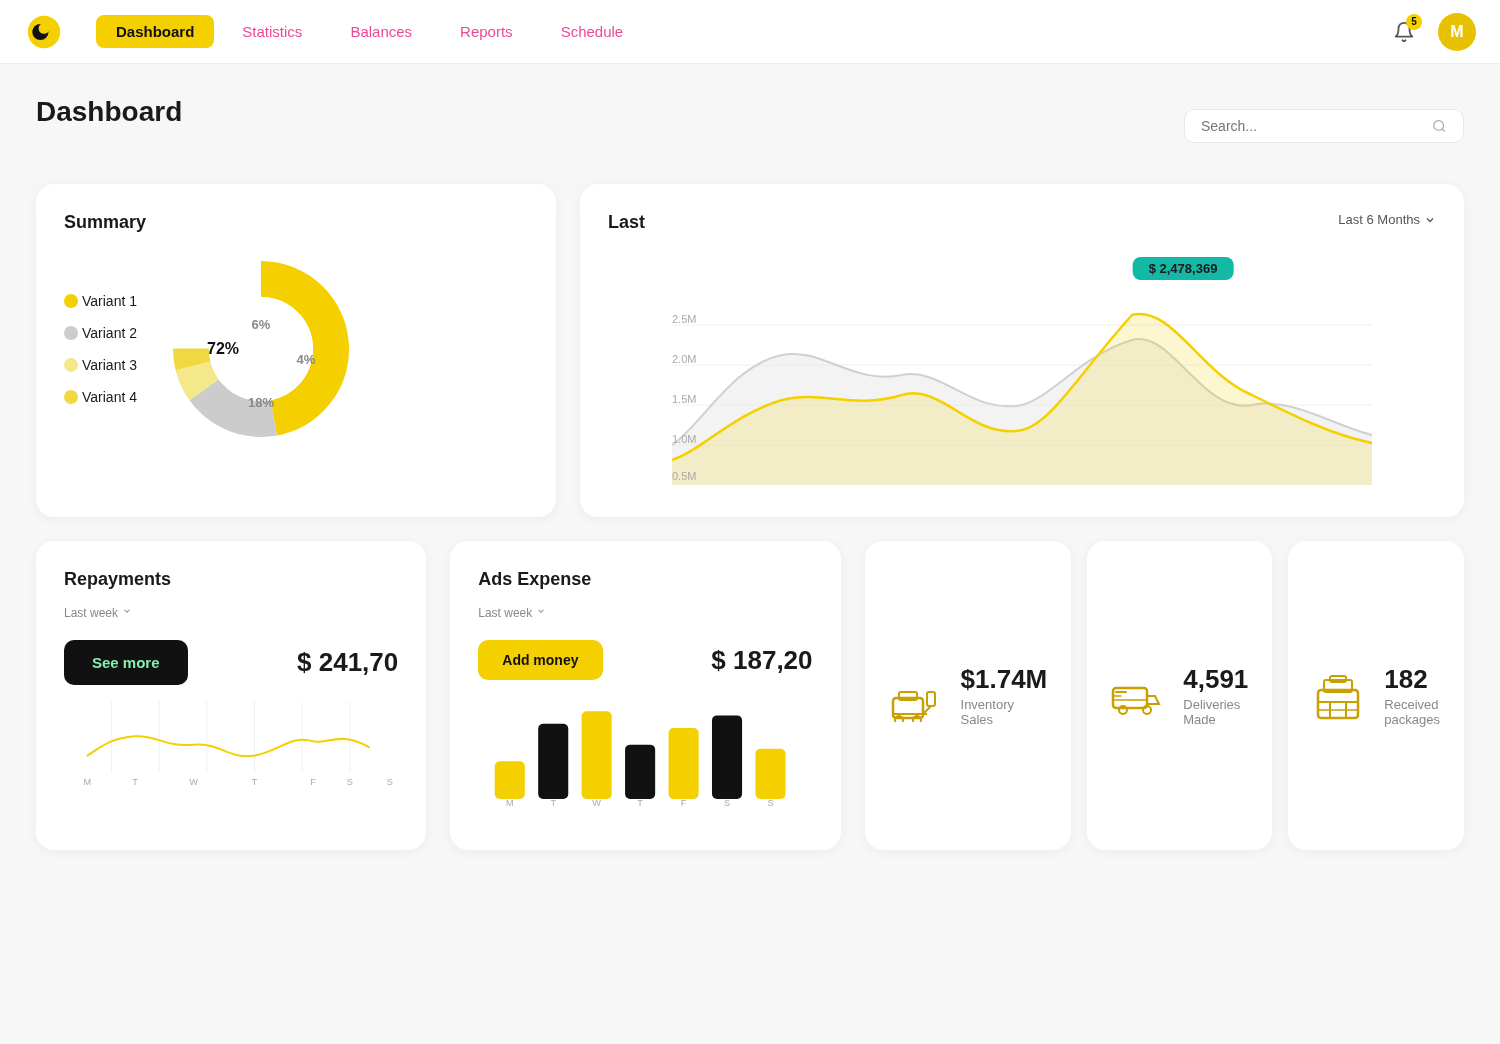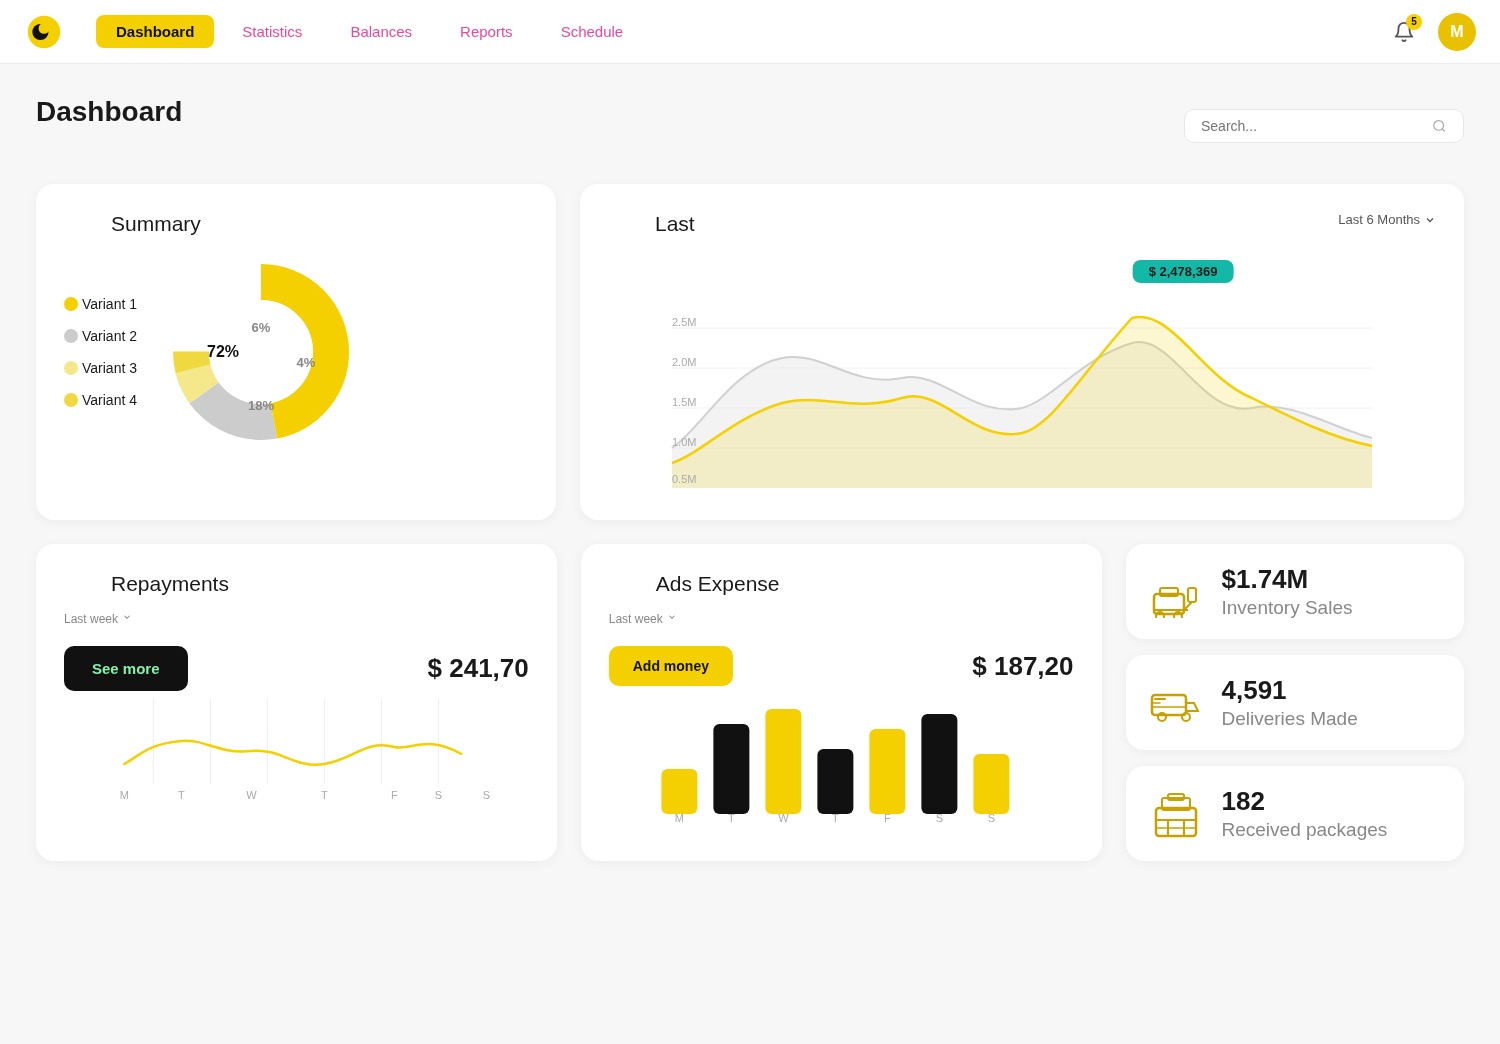--- a/index.html
+++ b/index.html
@@ -54,21 +54,21 @@
     .top-row { display: flex; align-items: center; justify-content: space-between; margin-bottom: 28px; }
 
     
     .grid-top { display: grid; grid-template-columns: 1fr 1.7fr; gap: 24px; margin-bottom: 24px; }
     .grid-bottom { display: grid; grid-template-columns: 1fr 1fr 0.65fr; gap: 24px; }
 
     .card {
       background: #fff; border-radius: 18px; padding: 28px;
       box-shadow: 0 2px 12px rgba(0,0,0,0.05);
     }
-    .card-title { font-size: 21px; font-weight: 400; margin-bottom: 16px; margin-left: 47px; }
+    .card-title { font-size: 18px; font-weight: 700; margin-bottom: 16px; }
 
     
     .summary-content { display: flex; align-items: center; gap: 24px; }
     .legend { display: flex; flex-direction: column; gap: 16px; }
     .legend-item { display: flex; align-items: center; gap: 4px; font-size: 14px; font-weight: 500; }
     .legend-dot { width: 14px; height: 14px; border-radius: 50%; }
 
     
     .pie-container { position: relative; width: 200px; height: 200px; flex-shrink: 0; }
     .pie-container svg { width: 200px; height: 200px; }
@@ -89,30 +89,30 @@
     .amount-large { font-size: 26px; font-weight: 800; }
     .line-chart { width: 100%; height: 100px; }
 
     
     .add-money-btn {
       background: #f5d000; color: #111; border: none; border-radius: 10px;
       padding: 12px 24px; font-size: 14px; font-weight: 700; cursor: pointer;
     }
 
     
-    .stat-cards { display: flex; flex-direction: column; gap: 16px; }
+    .stat-cards { display: flex; flex-direction: row; gap: 16px; }
     .stat-card {
       background: #fff; border-radius: 18px; padding: 20px 24px;
       display: flex; align-items: center; gap: 20px;
       box-shadow: 0 2px 12px rgba(0,0,0,0.05);
     }
     .stat-icon { width: 52px; height: 52px; flex-shrink: 0; }
     .stat-info {}
     .stat-value { font-size: 26px; font-weight: 800; }
-    .stat-label { font-size: 19px; color: #888; margin-top: 2px; }
+    .stat-label { font-size: 13px; color: #888; margin-top: 2px; }
   </style>
 </head>
 <body>
 
 <nav class="navbar">
   <div class="logo">
     <svg viewBox="0 0 40 40" xmlns="http://www.w3.org/2000/svg">
       <circle cx="20" cy="20" r="18" fill="#f5d000"></circle>
       <circle cx="16" cy="20" r="9" fill="#111"></circle>
       <circle cx="20" cy="16" r="6" fill="#f5d000"></circle>

